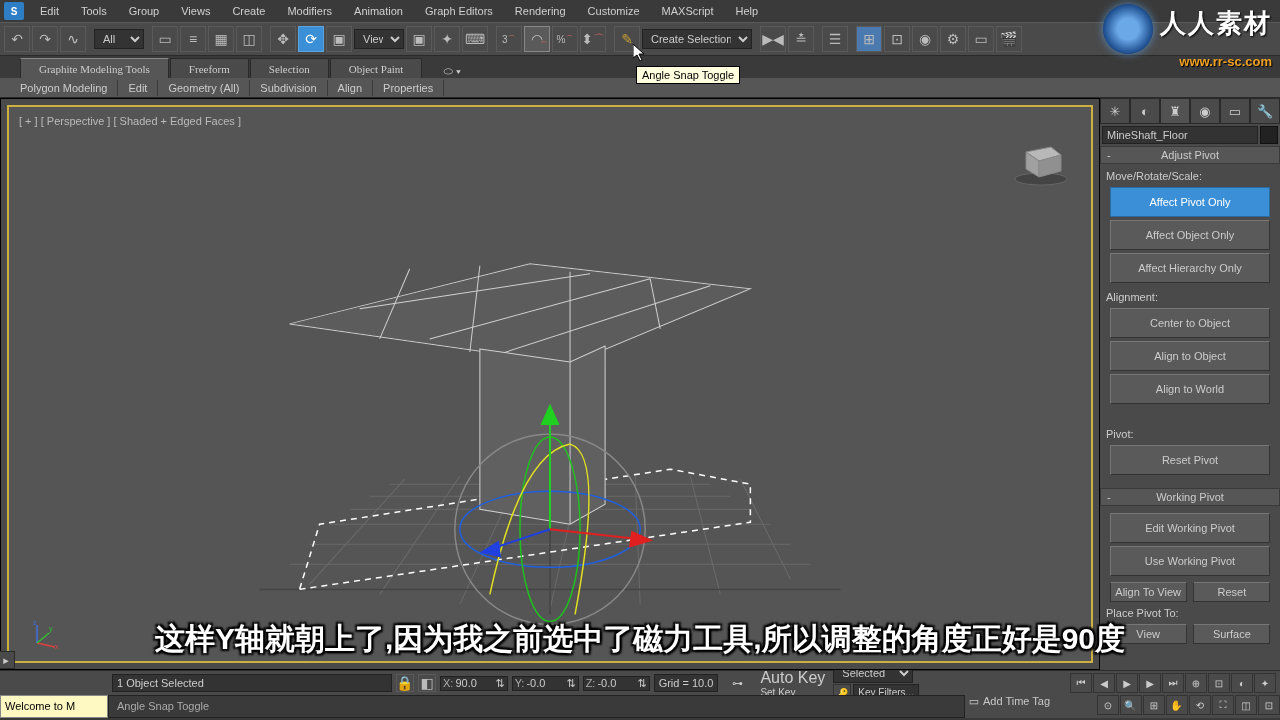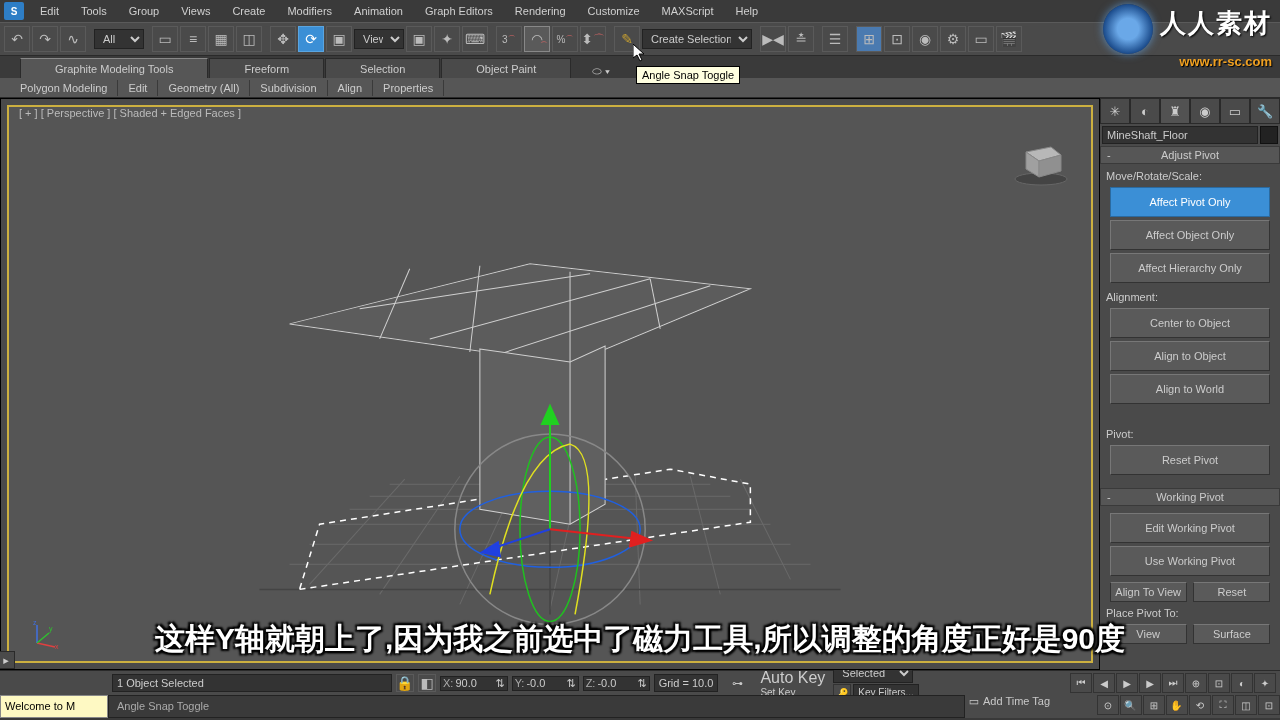--- a/index.html
+++ b/index.html
@@ -11,29 +11,29 @@
 
 .toolbar { background: #4a4a4a; height: 34px; display: flex; align-items: center; padding: 0 4px; gap: 2px; border-top:1px solid #5a5a5a; border-bottom:1px solid #2a2a2a;}
 .tb-btn { width: 26px; height: 26px; background: #4a4a4a; border: 1px solid #5a5a5a; display:flex; align-items:center; justify-content:center; color:#bbb; font-size:14px; }
 .tb-btn.active { background: #3b8fd6; border-color:#5aa5e0; color:#fff; }
 .tb-btn.hover { background: #5a5a5a; border-color:#888; }
 .tb-sep { width:4px; }
 .tb-select { background:#333; color:#ccc; border:1px solid #222; height:20px; padding:0 4px; font-size:11px; }
 .tb-select.wide { width: 50px; }
 
 .ribbon-tabs { background:#3a3a3a; height:22px; display:flex; align-items:flex-end; padding-left:20px; gap:0;}
-.ribbon-tab { padding:4px 34px 3px; background:#4a4a4a; color:#ccc; font-size:11px; border:1px solid #2a2a2a; border-bottom:none; margin-right:1px;}
+.ribbon-tab { padding:4px 18px 3px; background:#4a4a4a; color:#ccc; font-size:11px; border:1px solid #2a2a2a; border-bottom:none; margin-right:1px;font-family:Liberation Serif, serif;}
 .ribbon-tab.active { background:#565656; border-top:1px solid #888;}
 .ribbon-sub { background:#565656; height:20px; display:flex; align-items:center; padding-left:10px; gap:0; border-bottom:1px solid #2a2a2a;}
 .ribbon-sub-item { padding:2px 10px; color:#ccc; font-size:11px; border-right:1px solid #3a3a3a;}
 
 .main-area { display:flex; height: calc(100% - 22px - 34px - 22px - 20px - 50px); }
 .viewport-wrap { flex:1; position:relative; background:#4a4a4a; border:1px solid #000;}
 .viewport { position:absolute; inset:6px; background:#555; border:2px solid #ccb040;}
-.vp-label { position:absolute; top:0; left:10px; color:#bbb; font-size:11px;}
+.vp-label { position:absolute; top:8px; left:10px; color:#bbb; font-size:11px;}
 .vp-cube { position:absolute; top:30px; right:20px; width:60px; height:50px; }
 .vp-axis { position:absolute; bottom:10px; left:20px; width:30px; height:30px;}
 .vp-handle { position:absolute; bottom:0; left:-4px; width:18px; height:18px; background:#4a4a4a; border:1px solid #2a2a2a; display:flex; align-items:center; justify-content:center; color:#ccc;}
 
 .cmd-panel { width:180px; background:#4a4a4a; display:flex; flex-direction:column; }
 .cmd-tabs { display:flex; height:26px; background:#3a3a3a; }
 .cmd-tab { flex:1; display:flex; align-items:center; justify-content:center; border:1px solid #2a2a2a; background:#4a4a4a; font-size:13px; color:#ccc;}
 .cmd-tab.active { background:#525252; }
 .obj-name-row { display:flex; padding:2px;}
 .obj-name { flex:1; background:#333; color:#ccc; border:1px solid #222; padding:2px 4px; font-size:11px;}

